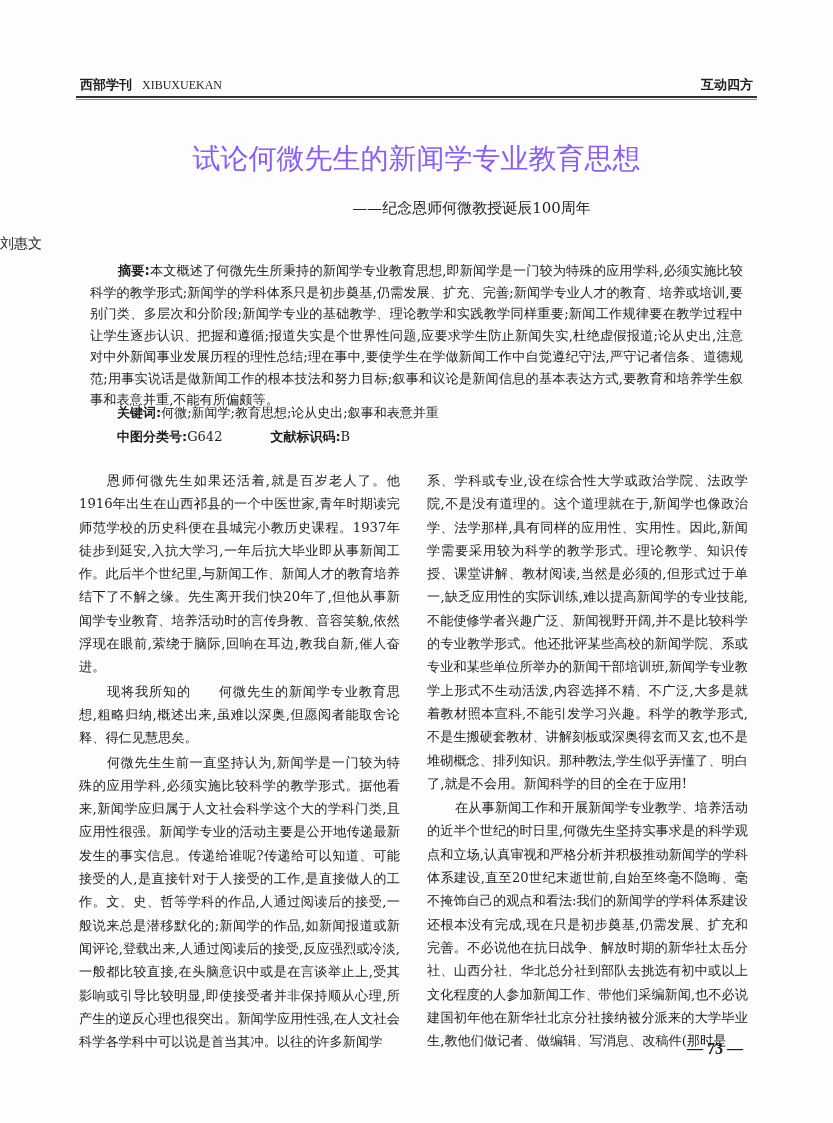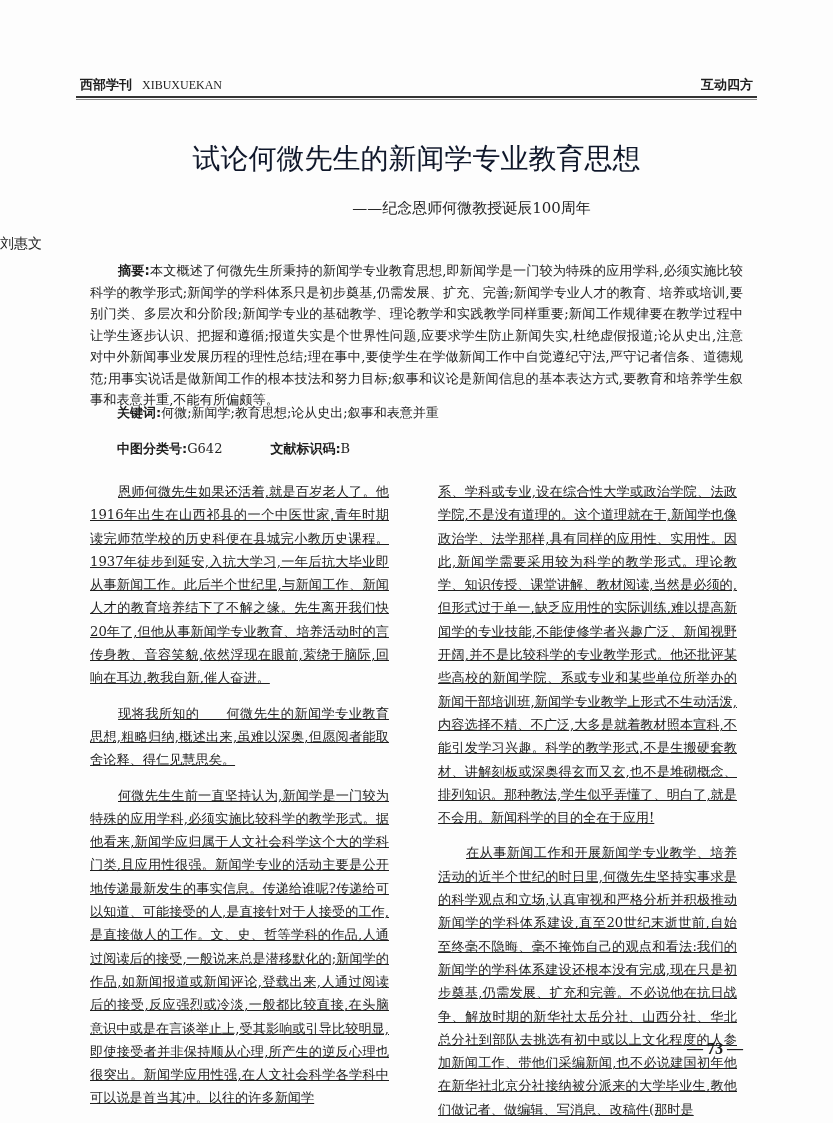--- a/index.html
+++ b/index.html
@@ -6,33 +6,33 @@
   body { width: 833px; height: 1123px; position: relative; overflow: hidden;
          font-family: "DejaVu Serif", "Liberation Serif", serif; color: #1e1e1e; }
   .header { position: absolute; left: 80px; right: 80px; top: 72px; height: 22px;
             display: flex; justify-content: space-between; align-items: flex-end; gap: 19px; }
   .header .left { font-family: "DejaVu Sans", sans-serif; font-weight: bold; font-size: 13px; }
   .header .left .en { font-family: "Liberation Serif", serif; font-weight: normal; font-size: 12px; margin-left: 10px; }
   .header .right { font-family: "DejaVu Sans", sans-serif; font-weight: bold; font-size: 13px; }
   .rule1 { position: absolute; left: 76px; right: 76px; top: 96px; height: 2px; background: #333; }
   .rule2 { position: absolute; left: 76px; right: 76px; top: 99px; height: 1px; background: #888; }
   .title { position: absolute; left: 0; right: 0; top: 140px; text-align: center;
-           font-family: "DejaVu Sans", sans-serif; font-size: 28px; letter-spacing: 0px; color: #0f172a; font-weight: normal; }
+           font-family: "DejaVu Sans", sans-serif; font-size: 28px; letter-spacing: 0px; color: #8b5cf6; font-weight: normal; }
   .subtitle { position: absolute; left: 0; right: 0; top: 199px; text-align: center; padding-left: 110px;
               font-size: 15px; color: #222; }
   .author { position: absolute; left: 0; right: 0; top: 235px; font-size: 14px; }
   .abstract { position: absolute; left: 90px; right: 90px; top: 260px; font-size: 13.2px; line-height: 21.5px;
               text-align: justify; text-indent: 28px; }
   .lbl { font-family: "DejaVu Sans", sans-serif; font-weight: bold; }
   .keywords { position: absolute; left: 117px; right: 90px; top: 404px; font-size: 13px; }
-  .meta { position: absolute; left: 117px; right: 90px; top: 440px; font-size: 13px; display: flex; }
+  .meta { position: absolute; left: 117px; right: 90px; top: 428px; font-size: 13px; display: flex; }
   .meta span.item { margin-right: 48px; }
   .col { position: absolute; top: 468px; width: 323px; font-size: 13.2px; line-height: 23.3px;
          text-align: justify; }
-  .col p { margin: 12px; text-indent: 28px; text-decoration: underline; }
+  .col p { margin: 1px; text-indent: 28px; }
   .col p.cont { text-indent: 0; }
   .col.left { left: 78px; }
   .col.right { left: 426px; }
   .pagenum { position: absolute; right: 90px; top: 1040px; font-family: "Liberation Serif", serif;
              font-weight: bold; font-size: 16px; }
 </style>
 </head>
 <body>
 
 <div class="header">

